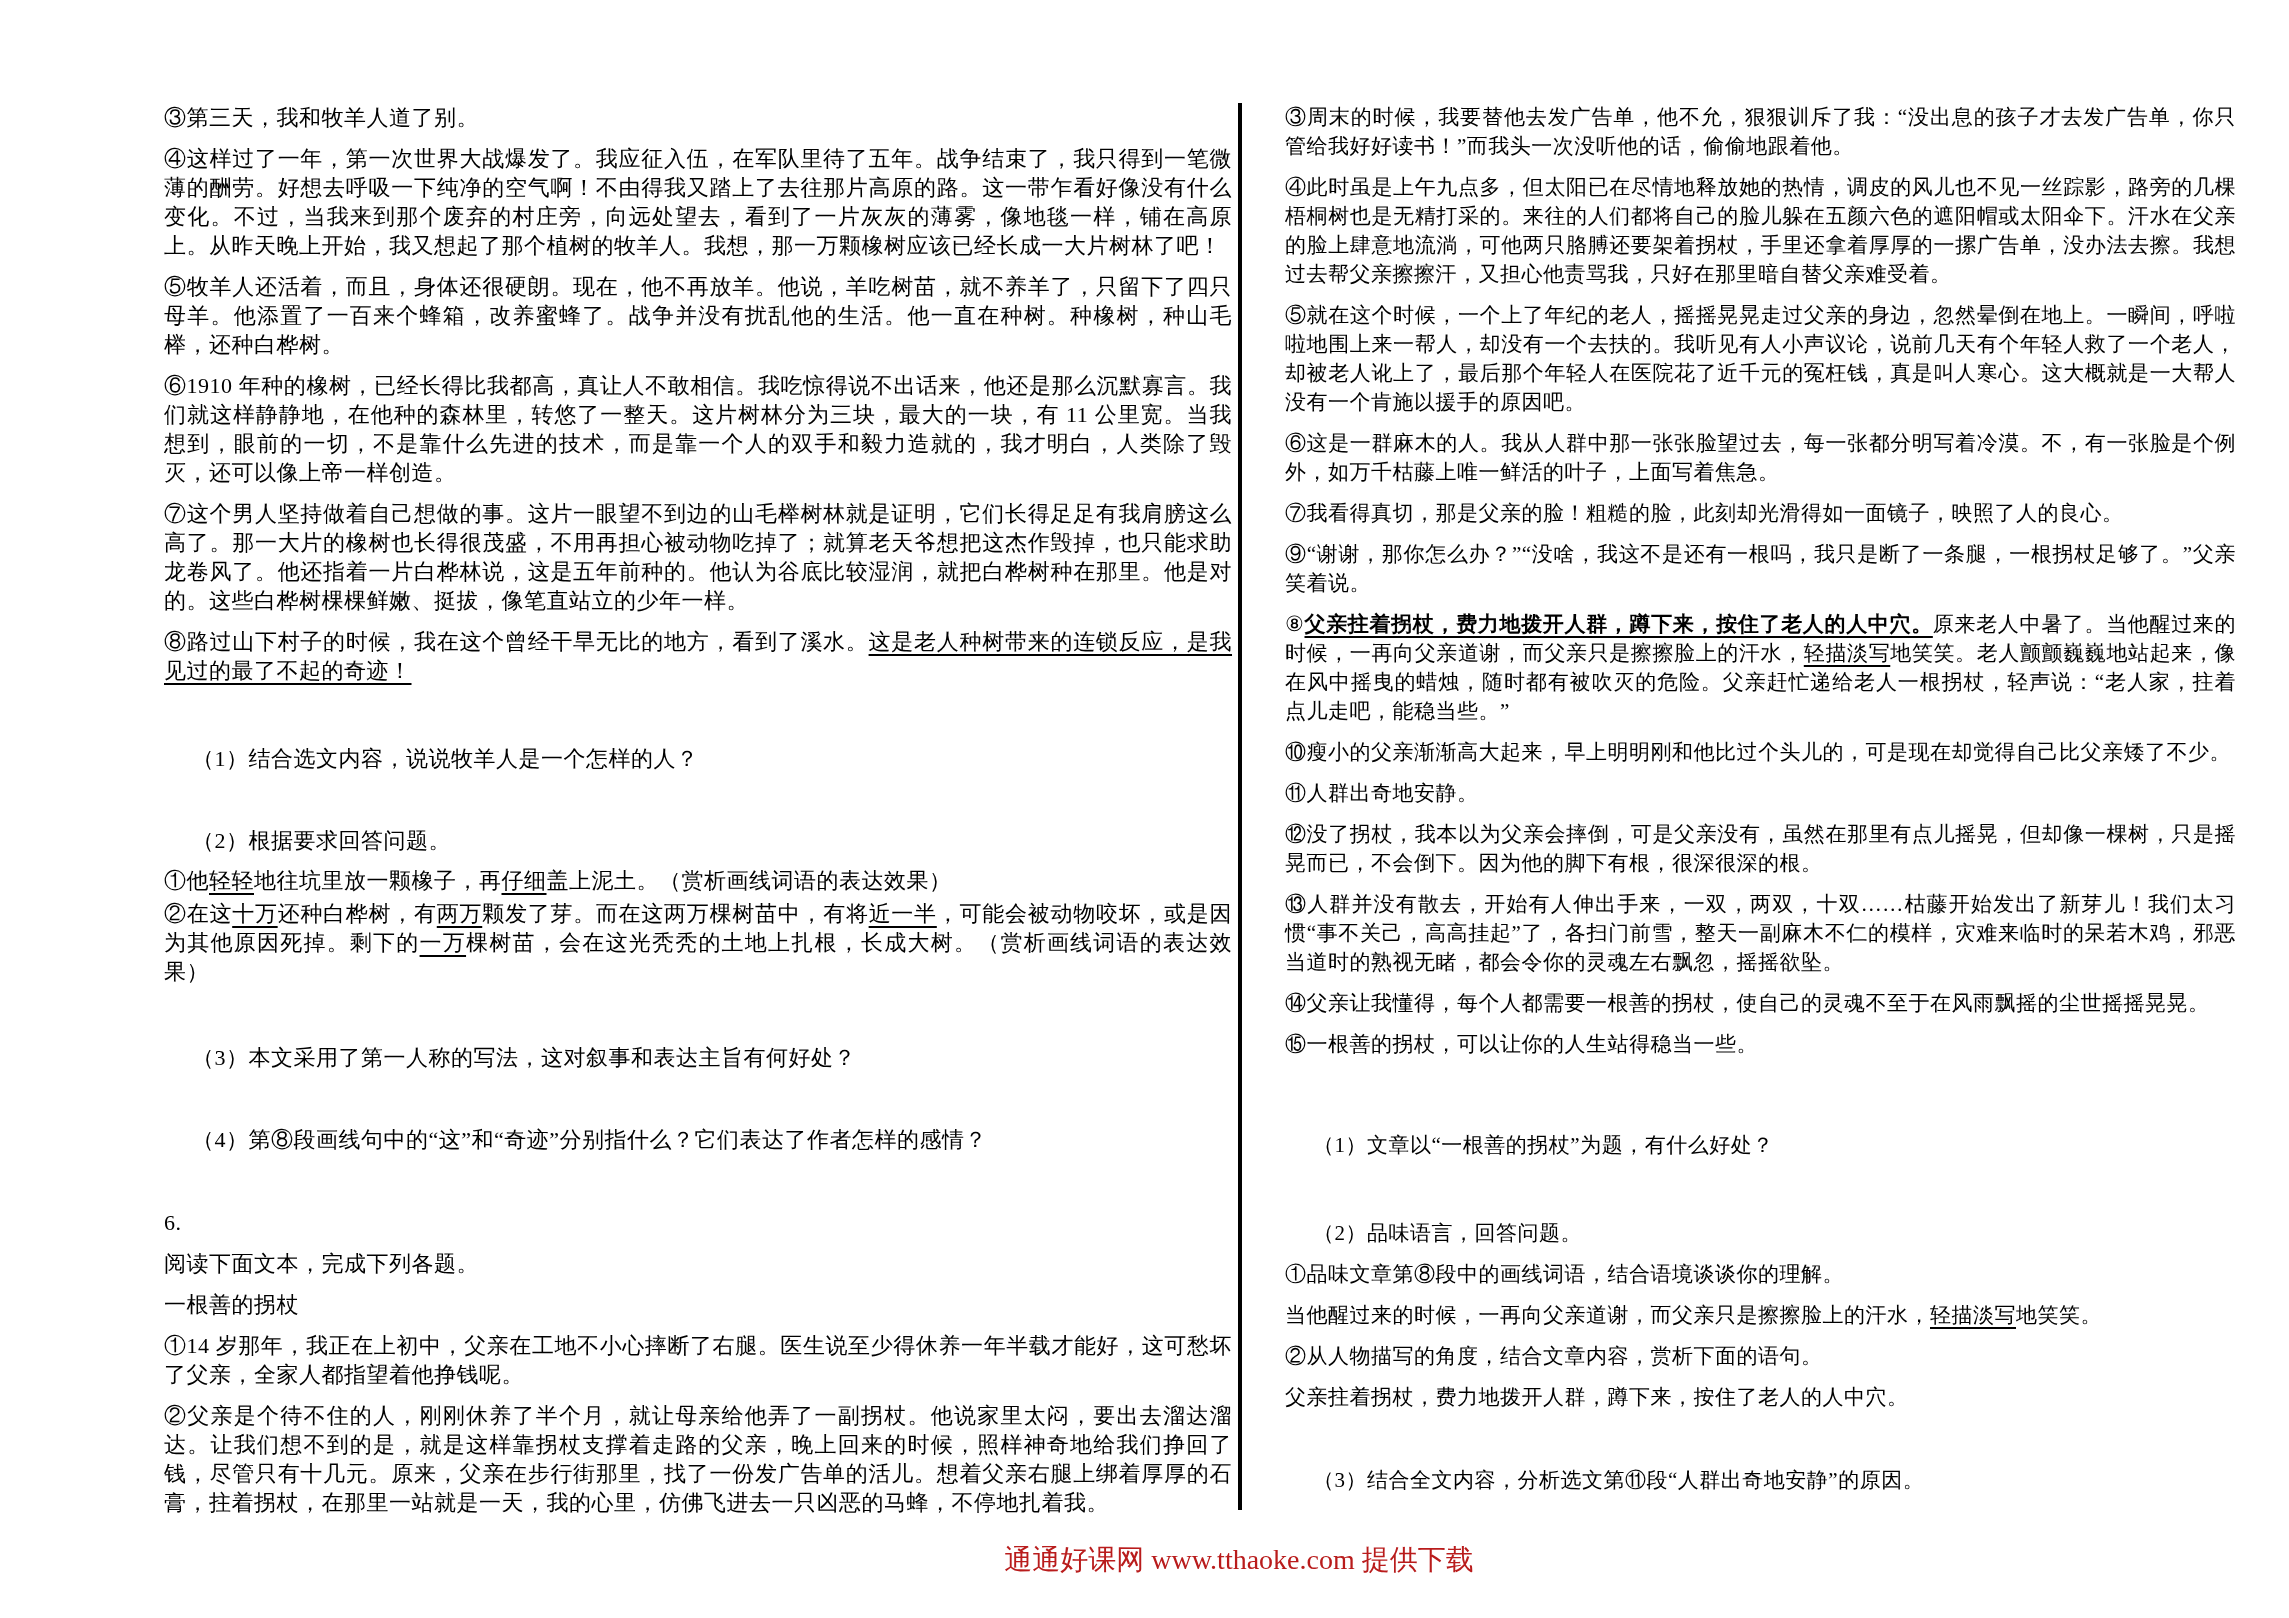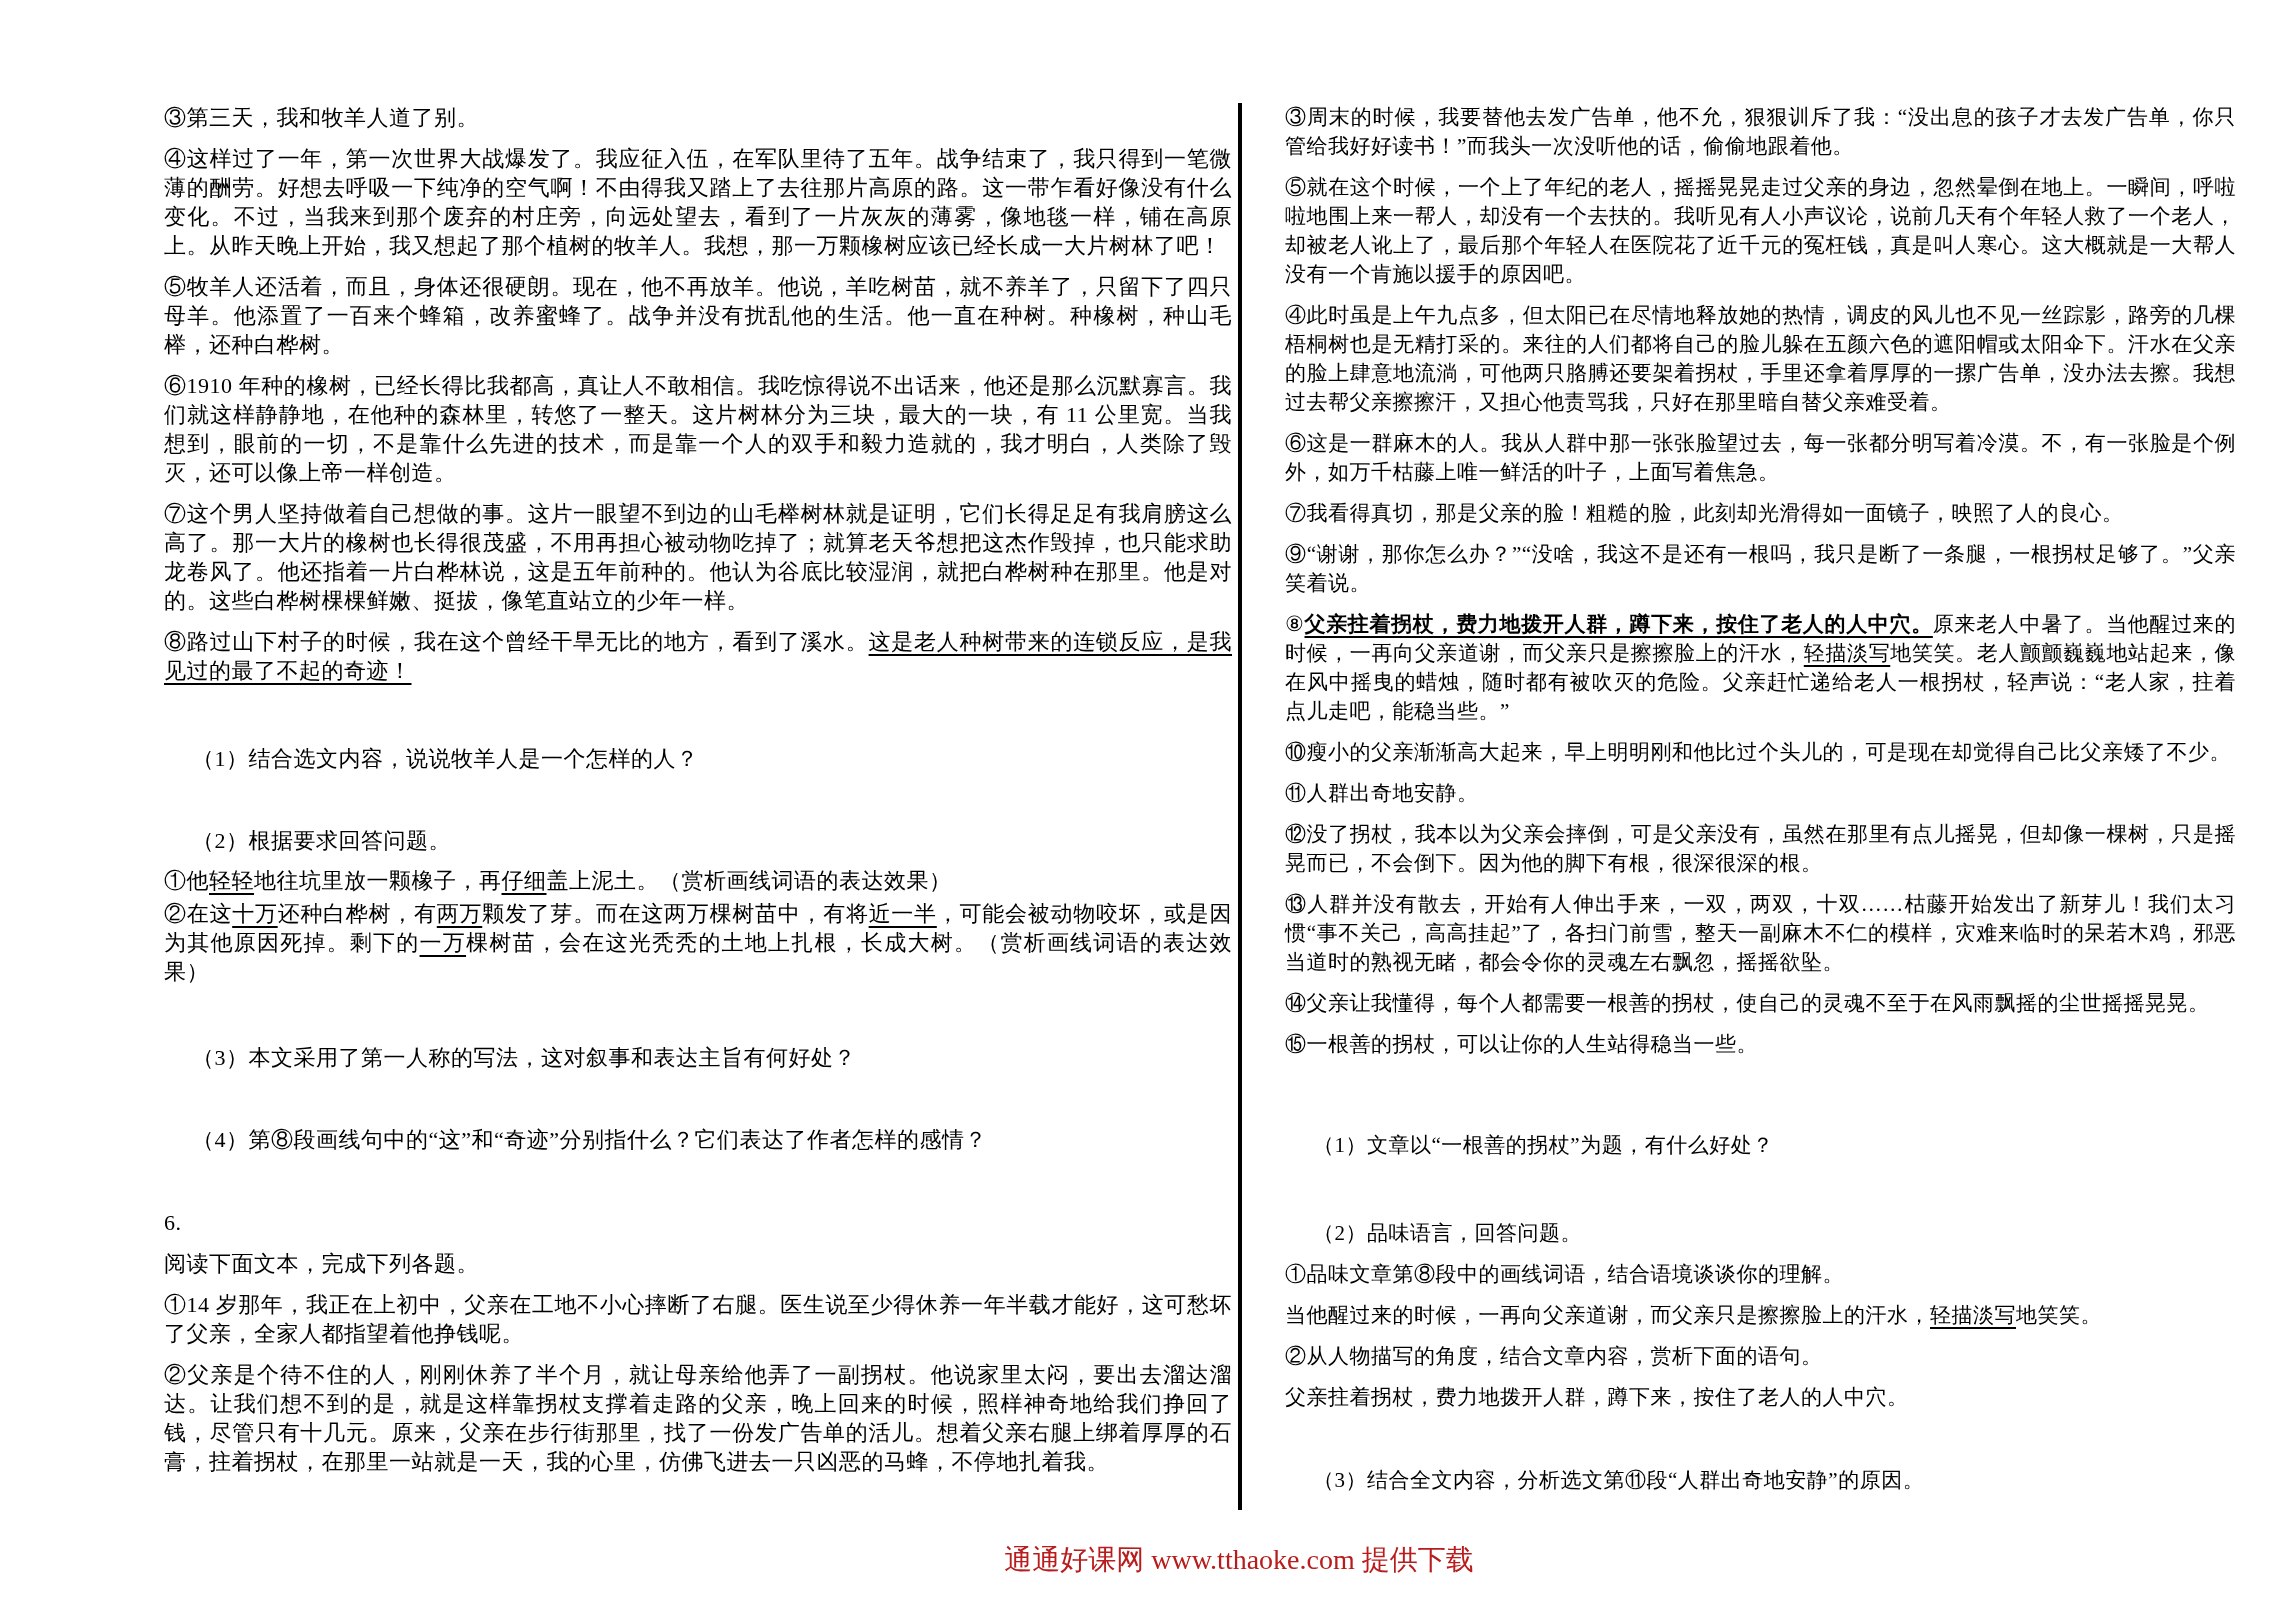--- a/index.html
+++ b/index.html
@@ -34,27 +34,28 @@
     <p class="block" style="margin-top: 12px;"><span>⑦这个男人坚持做着自己想做的事。这片一眼望不到边的山毛榉树林就是证明，它们长得足足有我肩膀这么高了。那一大片的橡树也长得很茂盛，不用再担心被动物吃掉了；就算老天爷想把这杰作毁掉，也只能求助龙卷风了。他还指着一片白桦林说，这是五年前种的。他认为谷底比较湿润，就把白桦树种在那里。他是对的。这些白桦树棵棵鲜嫩、挺拔，像笔直站立的少年一样。</span></p>
     <p class="block" style="margin-top: 12px;"><span>⑧路过山下村子的时候，我在这个曾经干旱无比的地方，看到了溪水。</span><span class="u">这是老人种树带来的连锁反应，是我见过的最了不起的奇迹！</span></p>
     <p class="block indent" style="margin-top: 59px;"><span>（1）结合选文内容，说说牧羊人是一个怎样的人？</span></p>
     <p class="block indent" style="margin-top: 53px;"><span>（2）根据要求回答问题。</span></p>
     <p class="block" style="margin-top: 11px;"><span>①他</span><span class="u">轻轻</span><span>地往坑里放一颗橡子，再</span><span class="u">仔细</span><span>盖上泥土。（赏析画线词语的表达效果）</span></p>
     <p class="block" style="margin-top: 3.7px;"><span>②在这</span><span class="u">十万</span><span>还种白桦树，有</span><span class="u">两万</span><span>颗发了芽。而在这两万棵树苗中，有将</span><span class="u">近一半</span><span>，可能会被动物咬坏，或是因为其他原因死掉。剩下的</span><span class="u">一万</span><span>棵树苗，会在这光秃秃的土地上扎根，长成大树。（赏析画线词语的表达效果）</span></p>
     <p class="block indent" style="margin-top: 57px;"><span>（3）本文采用了第一人称的写法，这对叙事和表达主旨有何好处？</span></p>
     <p class="block indent" style="margin-top: 53px;"><span>（4）第⑧段画线句中的“这”和“奇迹”分别指什么？它们表达了作者怎样的感情？</span></p>
     <p class="block" style="margin-top: 54px;"><span>6.</span></p>
     <p class="block" style="margin-top: 12px;"><span>阅读下面文本，完成下列各题。</span></p>
+    <p class="block" style="margin-top: 12px;"><span>一根善的拐杖</span></p>
     <p class="block" style="margin-top: 12px;"><span>①14 岁那年，我正在上初中，父亲在工地不小心摔断了右腿。医生说至少得休养一年半载才能好，这可愁坏了父亲，全家人都指望着他挣钱呢。</span></p>
     <p class="block" style="margin-top: 12px;"><span>②父亲是个待不住的人，刚刚休养了半个月，就让母亲给他弄了一副拐杖。他说家里太闷，要出去溜达溜达。让我们想不到的是，就是这样靠拐杖支撑着走路的父亲，晚上回来的时候，照样神奇地给我们挣回了钱，尽管只有十几元。原来，父亲在步行街那里，找了一份发广告单的活儿。想着父亲右腿上绑着厚厚的石膏，拄着拐杖，在那里一站就是一天，我的心里，仿佛飞进去一只凶恶的马蜂，不停地扎着我。</span></p>
   </div>
 <div id="right-col" class="col">
     <p class="block"><span>③周末的时候，我要替他去发广告单，他不允，狠狠训斥了我：“没出息的孩子才去发广告单，你只管给我好好读书！”而我头一次没听他的话，偷偷地跟着他。</span></p>
+    <p class="block" style="margin-top: 12px;"><span>④此时虽是上午九点多，但太阳已在尽情地释放她的热情，调皮的风儿也不见一丝踪影，路旁的几棵梧桐树也是无精打采的。来往的人们都将自己的脸儿躲在五颜六色的遮阳帽或太阳伞下。汗水在父亲的脸上肆意地流淌，可他两只胳膊还要架着拐杖，手里还拿着厚厚的一摞广告单，没办法去擦。我想过去帮父亲擦擦汗，又担心他责骂我，只好在那里暗自替父亲难受着。</span></p>
     <p class="block" style="margin-top: 12px;"><span>⑤就在这个时候，一个上了年纪的老人，摇摇晃晃走过父亲的身边，忽然晕倒在地上。一瞬间，呼啦啦地围上来一帮人，却没有一个去扶的。我听见有人小声议论，说前几天有个年轻人救了一个老人，却被老人讹上了，最后那个年轻人在医院花了近千元的冤枉钱，真是叫人寒心。这大概就是一大帮人没有一个肯施以援手的原因吧。</span></p>
-    <p class="block" style="margin-top: 12px;"><span>④此时虽是上午九点多，但太阳已在尽情地释放她的热情，调皮的风儿也不见一丝踪影，路旁的几棵梧桐树也是无精打采的。来往的人们都将自己的脸儿躲在五颜六色的遮阳帽或太阳伞下。汗水在父亲的脸上肆意地流淌，可他两只胳膊还要架着拐杖，手里还拿着厚厚的一摞广告单，没办法去擦。我想过去帮父亲擦擦汗，又担心他责骂我，只好在那里暗自替父亲难受着。</span></p>
     <p class="block" style="margin-top: 12px;"><span>⑥这是一群麻木的人。我从人群中那一张张脸望过去，每一张都分明写着冷漠。不，有一张脸是个例外，如万千枯藤上唯一鲜活的叶子，上面写着焦急。</span></p>
     <p class="block" style="margin-top: 12px;"><span>⑦我看得真切，那是父亲的脸！粗糙的脸，此刻却光滑得如一面镜子，映照了人的良心。</span></p>
     <p class="block" style="margin-top: 12px;"><span>⑨“谢谢，那你怎么办？”“没啥，我这不是还有一根吗，我只是断了一条腿，一根拐杖足够了。”父亲笑着说。</span></p>
     <p class="block" style="margin-top: 12px;"><span>⑧</span><span class="u b">父亲拄着拐杖，费力地拨开人群，蹲下来，按住了老人的人中穴。</span><span>原来老人中暑了。当他醒过来的时候，一再向父亲道谢，而父亲只是擦擦脸上的汗水，</span><span class="u">轻描淡写</span><span>地笑笑。老人颤颤巍巍地站起来，像在风中摇曳的蜡烛，随时都有被吹灭的危险。父亲赶忙递给老人一根拐杖，轻声说：“老人家，拄着点儿走吧，能稳当些。”</span></p>
     <p class="block" style="margin-top: 12px;"><span>⑩瘦小的父亲渐渐高大起来，早上明明刚和他比过个头儿的，可是现在却觉得自己比父亲矮了不少。</span></p>
     <p class="block" style="margin-top: 12px;"><span>⑪人群出奇地安静。</span></p>
     <p class="block" style="margin-top: 12px;"><span>⑫没了拐杖，我本以为父亲会摔倒，可是父亲没有，虽然在那里有点儿摇晃，但却像一棵树，只是摇晃而已，不会倒下。因为他的脚下有根，很深很深的根。</span></p>
     <p class="block" style="margin-top: 12px;"><span>⑬人群并没有散去，开始有人伸出手来，一双，两双，十双……枯藤开始发出了新芽儿！我们太习惯“事不关己，高高挂起”了，各扫门前雪，整天一副麻木不仁的模样，灾难来临时的呆若木鸡，邪恶当道时的熟视无睹，都会令你的灵魂左右飘忽，摇摇欲坠。</span></p>
     <p class="block" style="margin-top: 12px;"><span>⑭父亲让我懂得，每个人都需要一根善的拐杖，使自己的灵魂不至于在风雨飘摇的尘世摇摇晃晃。</span></p>
     <p class="block" style="margin-top: 12px;"><span>⑮一根善的拐杖，可以让你的人生站得稳当一些。</span></p>

